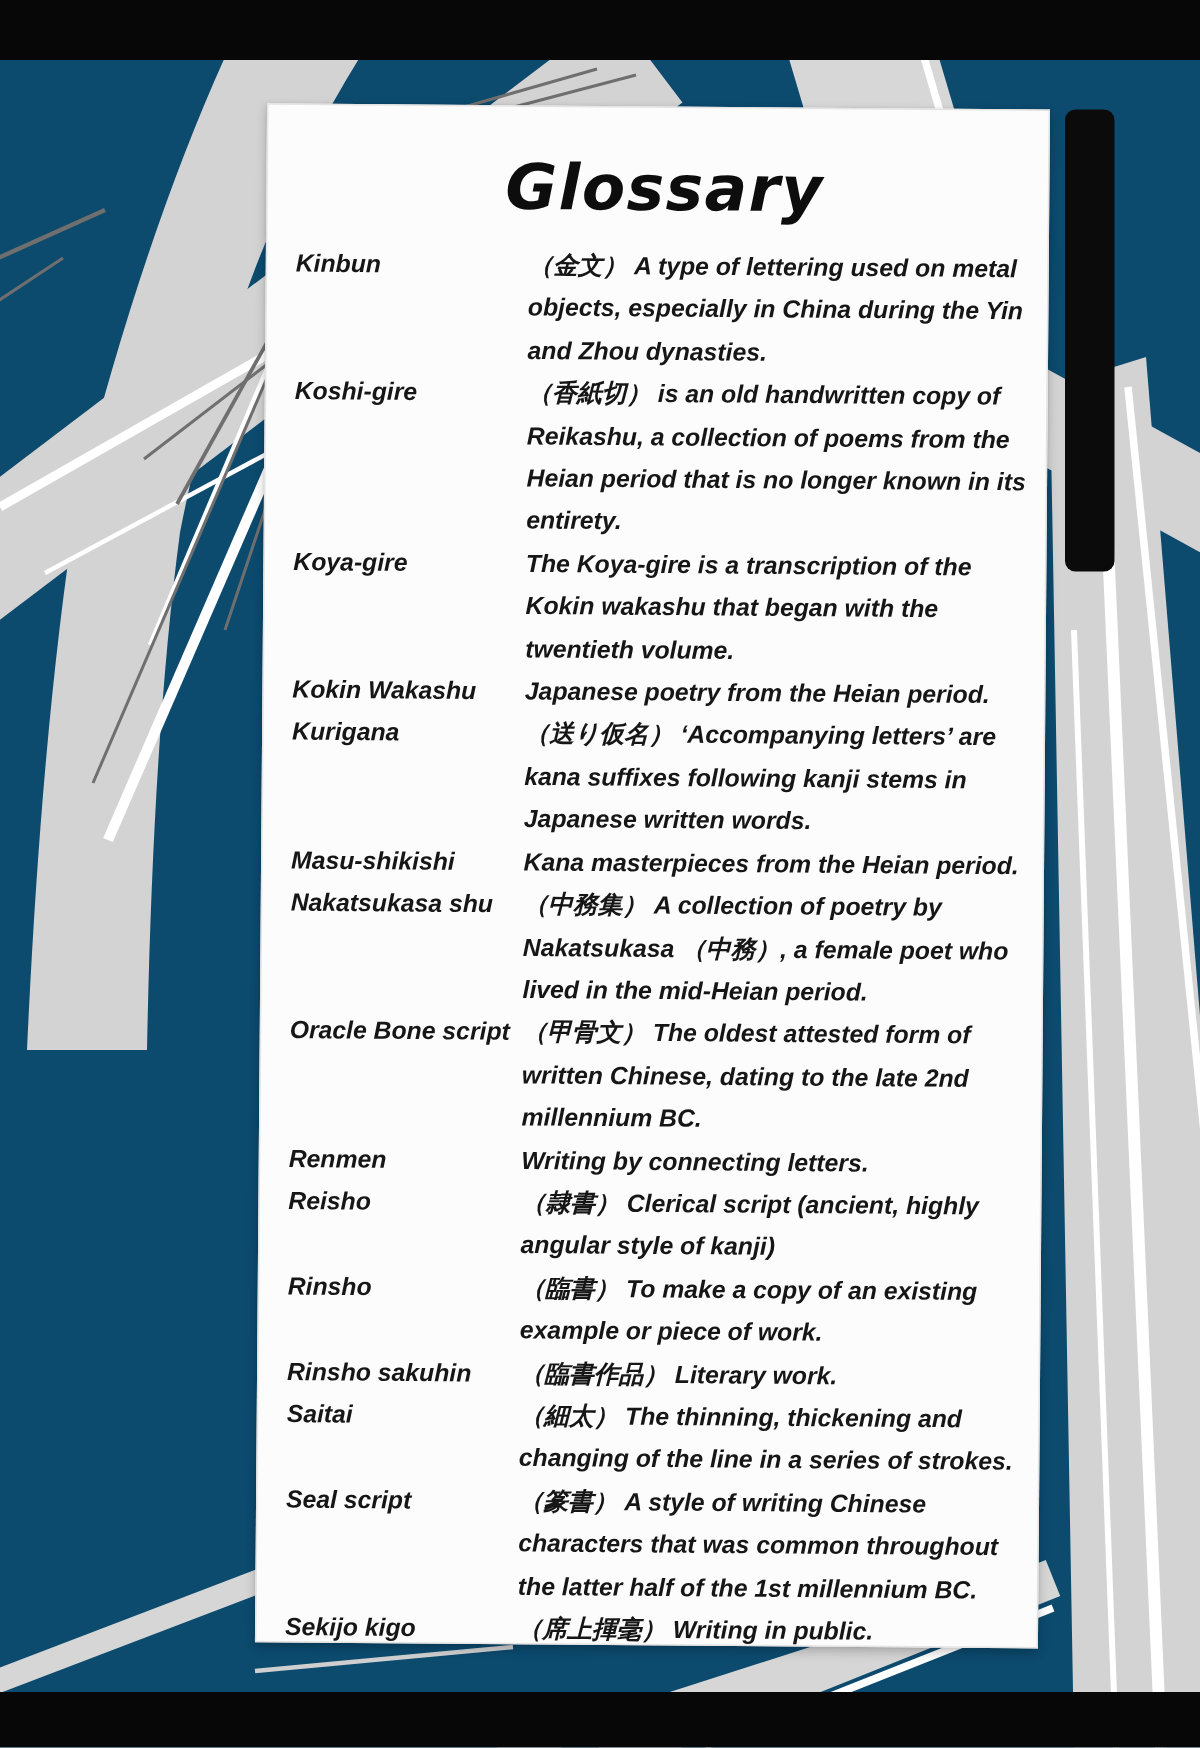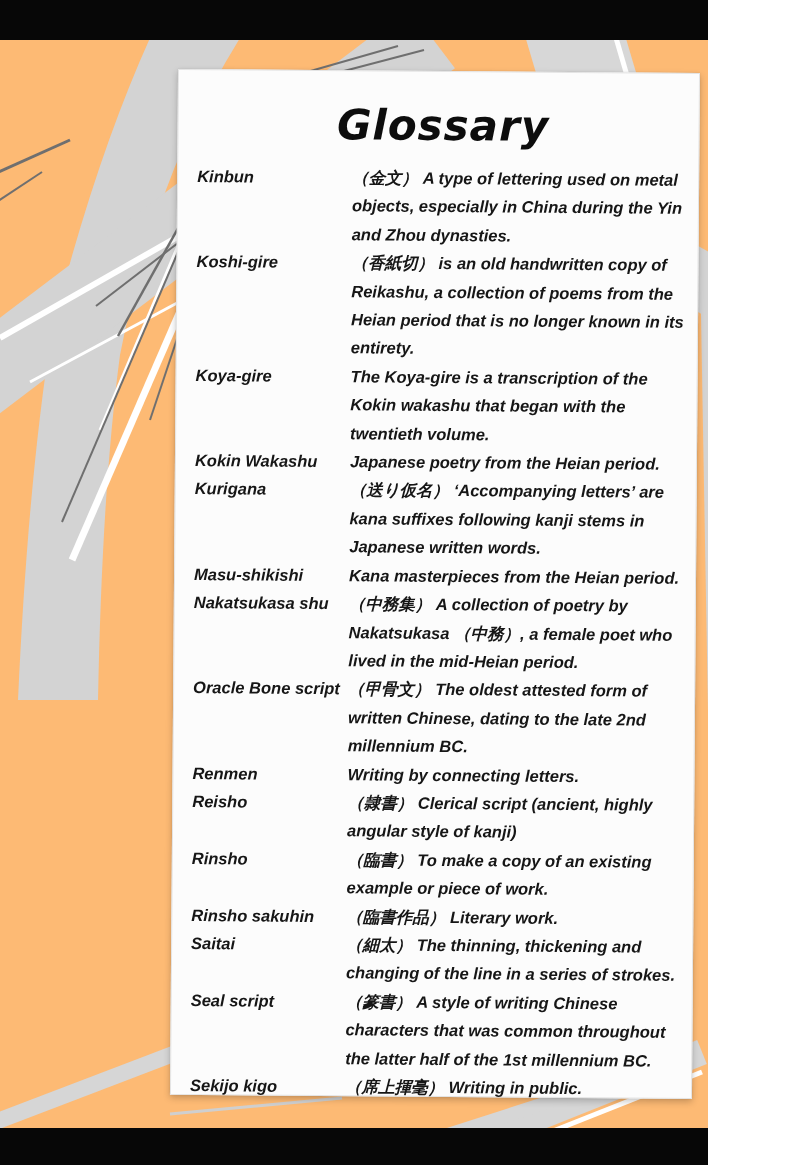--- a/index.html
+++ b/index.html
@@ -1,20 +1,20 @@
 <!DOCTYPE html>
 <html><head>
 <meta charset="utf-8">
 <style>
   html,body{margin:0;padding:0;}
   body{
     width:800px;height:1165px;overflow:hidden;background:#ffffff;
     font-family:"Liberation Sans",sans-serif;
   }
-  .stage{position:relative;width:708px;height:1165px;background:#fdba74;overflow:hidden;}
+  .stage{position:relative;width:800px;height:1165px;background:#0c4a6e;overflow:hidden;}
   svg.bg{position:absolute;left:0;top:0;}
   .bar{position:absolute;left:0;width:800px;background:#070707;}
   .bar.top{top:0;height:40px;}
   .bar.bottom{top:1128px;height:37px;}
   .side-bar{
     position:absolute;left:710px;top:73px;width:33px;height:308px;
     background:#0b0b0b;border-radius:7px;
   }
   .panel{
     position:absolute;left:178px;top:73px;width:522px;height:1026px;

